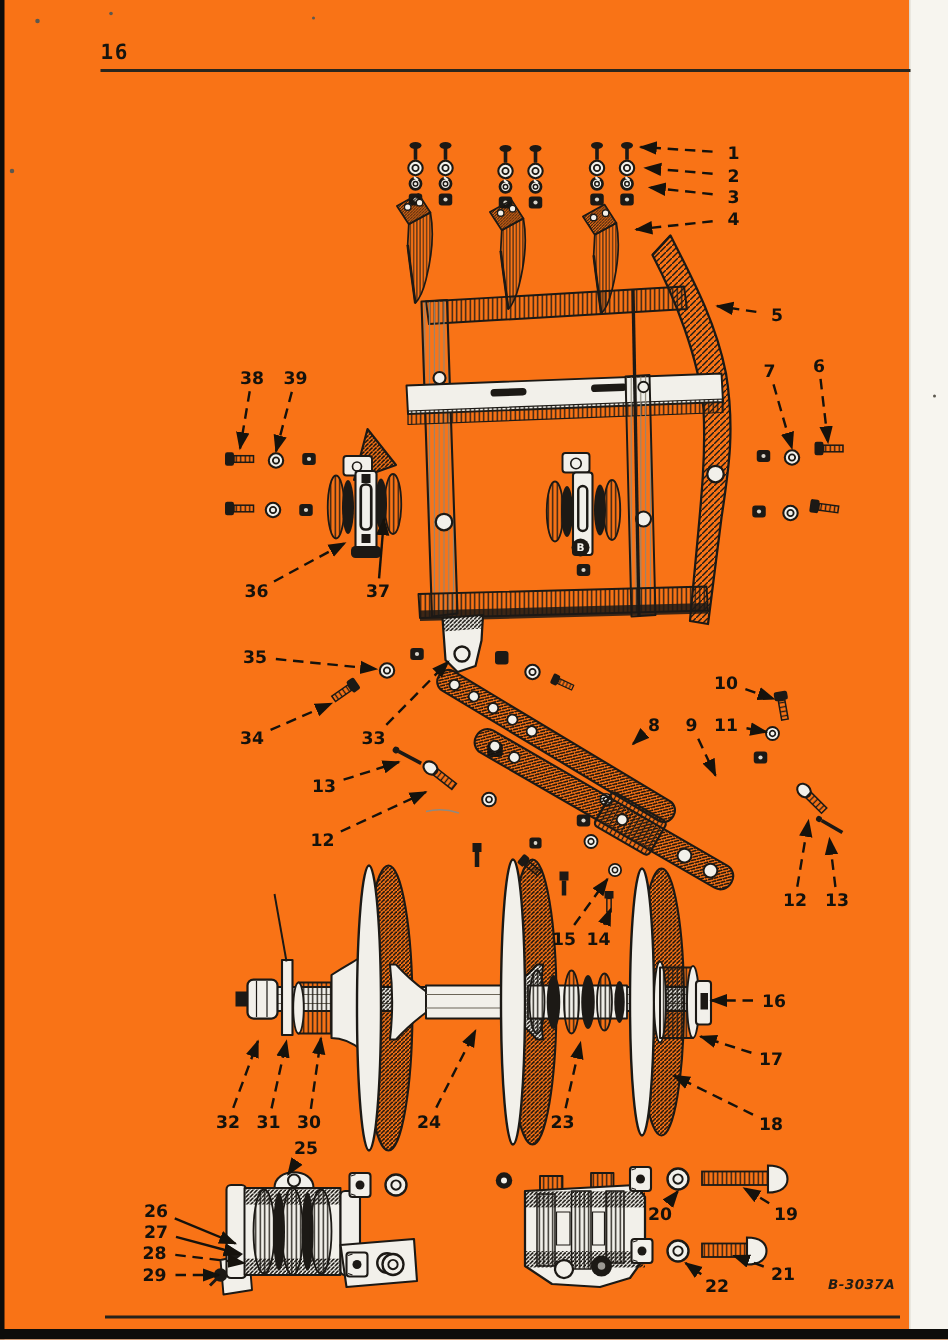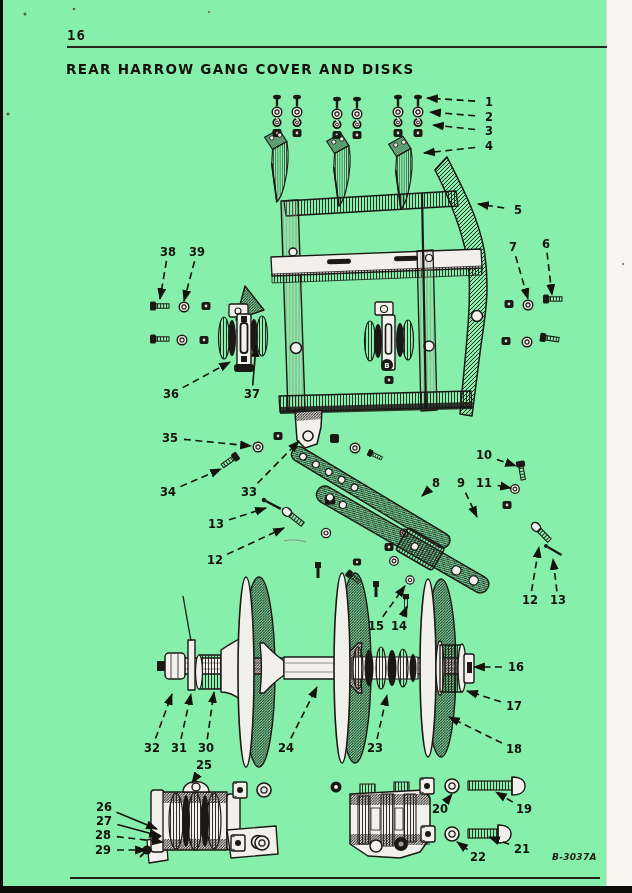--- a/index.html
+++ b/index.html
@@ -1,16 +1,16 @@
 <!DOCTYPE html>
 <html><head>
 <meta charset="utf-8">
 <style>
   html,body{margin:0;padding:0;background:#d9d7d1;}
-  .page{position:relative;width:632px;height:893px;background:#86efac;overflow:hidden;
+  .page{position:relative;width:632px;height:893px;background:#f97316;overflow:hidden;
         font-family:"DejaVu Sans",sans-serif;}
   .crease{position:absolute;left:606px;top:0;width:26px;height:886px;background:#f7f5ef;
           border-left:1px solid #ddd9d0;}
   .edgeL{position:absolute;left:0;top:0;width:3px;height:893px;background:#0d0d0b;}
   .edgeB{position:absolute;left:0;top:886px;width:632px;height:7px;background:#0d0d0b;}
   .pagenum{position:absolute;left:67px;top:27px;font:700 14px "DejaVu Sans Mono",monospace;
            letter-spacing:1px;color:#17150f;}
   .hrule{position:absolute;left:67px;top:46px;width:540px;height:2px;background:#29261e;}
   .title{position:absolute;left:66px;top:61px;font:700 13.5px "DejaVu Sans",sans-serif;
          letter-spacing:1.3px;color:#14110a;white-space:nowrap;}
@@ -21,21 +21,20 @@
   .co-num{font:700 11.5px "DejaVu Sans",sans-serif;fill:#15120c;}
 </style>
 </head>
 <body>
 
 <div class="page">
   <div class="crease"></div>
 
   <div class="pagenum">16</div>
   <div class="hrule"></div>
-  <div class="title">REAR HARROW GANG COVER AND DISKS</div>
 
   <svg class="diagram" width="632" height="893" viewBox="0 0 632 893">
     <defs>
       <pattern id="hv" width="3" height="4" patternUnits="userSpaceOnUse">
         <path d="M1.5,0 V4" stroke="#1e1b16" stroke-width="0.9"></path>
       </pattern>
       <pattern id="hvl" width="3.2" height="4" patternUnits="userSpaceOnUse">
         <path d="M1.6,0 V4" stroke="#8d8777" stroke-width="0.8"></path>
       </pattern>
       <pattern id="hd" width="4" height="4" patternUnits="userSpaceOnUse">

